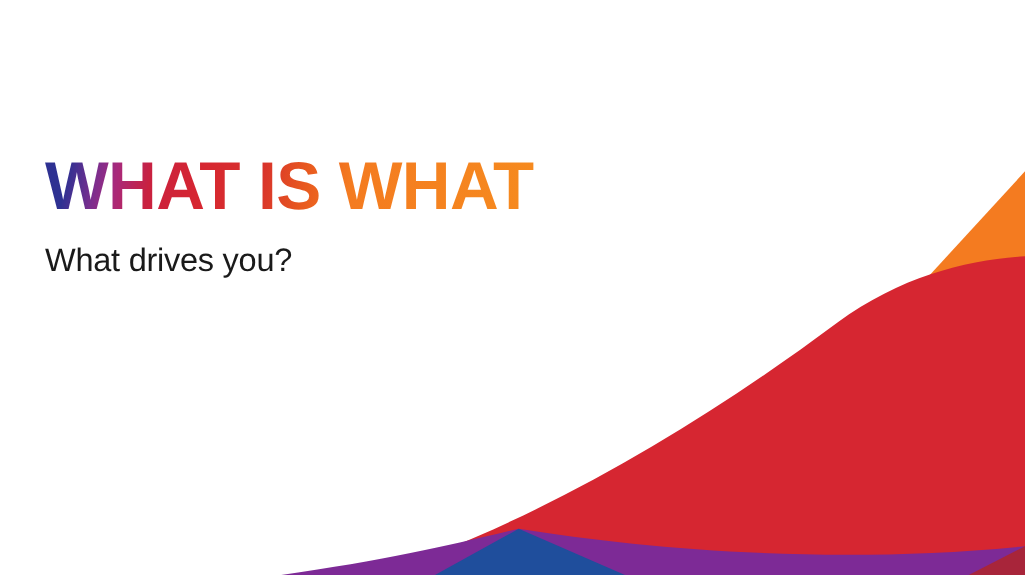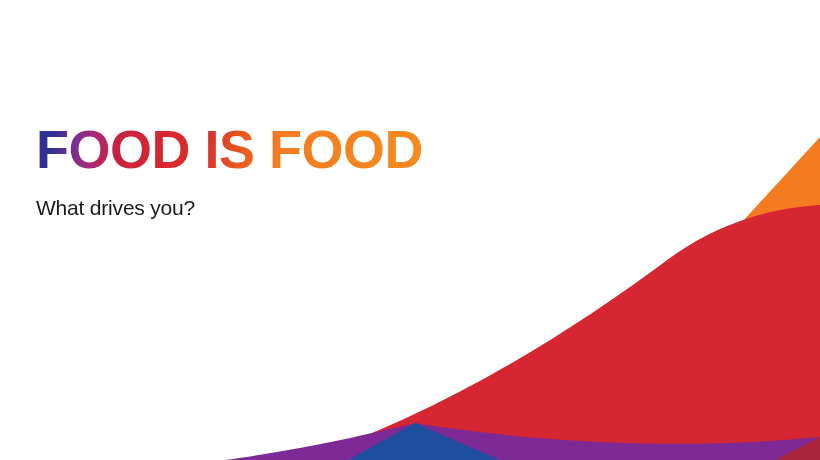--- a/index.html
+++ b/index.html
@@ -76,21 +76,21 @@
         #8A2A8E 25%,
         #A82663 33%,
         #C22036 41%,
         #D62631 52%,
         #DA3A2B 68%,
         #E85F20 82%,
         #F47B20 100%);
   }
 
   #subtitle {
-    font-size: 21px;
+    font-size: 26px;
     font-weight: normal;
     color: #1A1A1A;
     line-height: 40px;
     margin: 10px 0 0 0;
     white-space: nowrap;
     letter-spacing: -0.2px;
   }
 </style>
 </head>
 <body>
@@ -111,17 +111,17 @@
              C 310,448 360,436 415,423
              C 520,440 670,452 820,437
              L 820,460 Z"></path>
 
     <path fill="#1F4E9C" d="M 415,423 L 500,460 L 348,460 Z"></path>
 
     <path fill="#A8253A" d="M 820,437 L 820,460 L 775,460 Z"></path>
   </svg>
 
   <div id="text-block">
-    <div class="headline-line" id="headline-line-1">FOOD IS FOOD</div>
+    <div class="headline-line" id="headline-line-1">WHAT IS WHAT</div>
     <div id="subtitle">What drives you?</div>
   </div>
 
 </div>
 
 </body></html>

